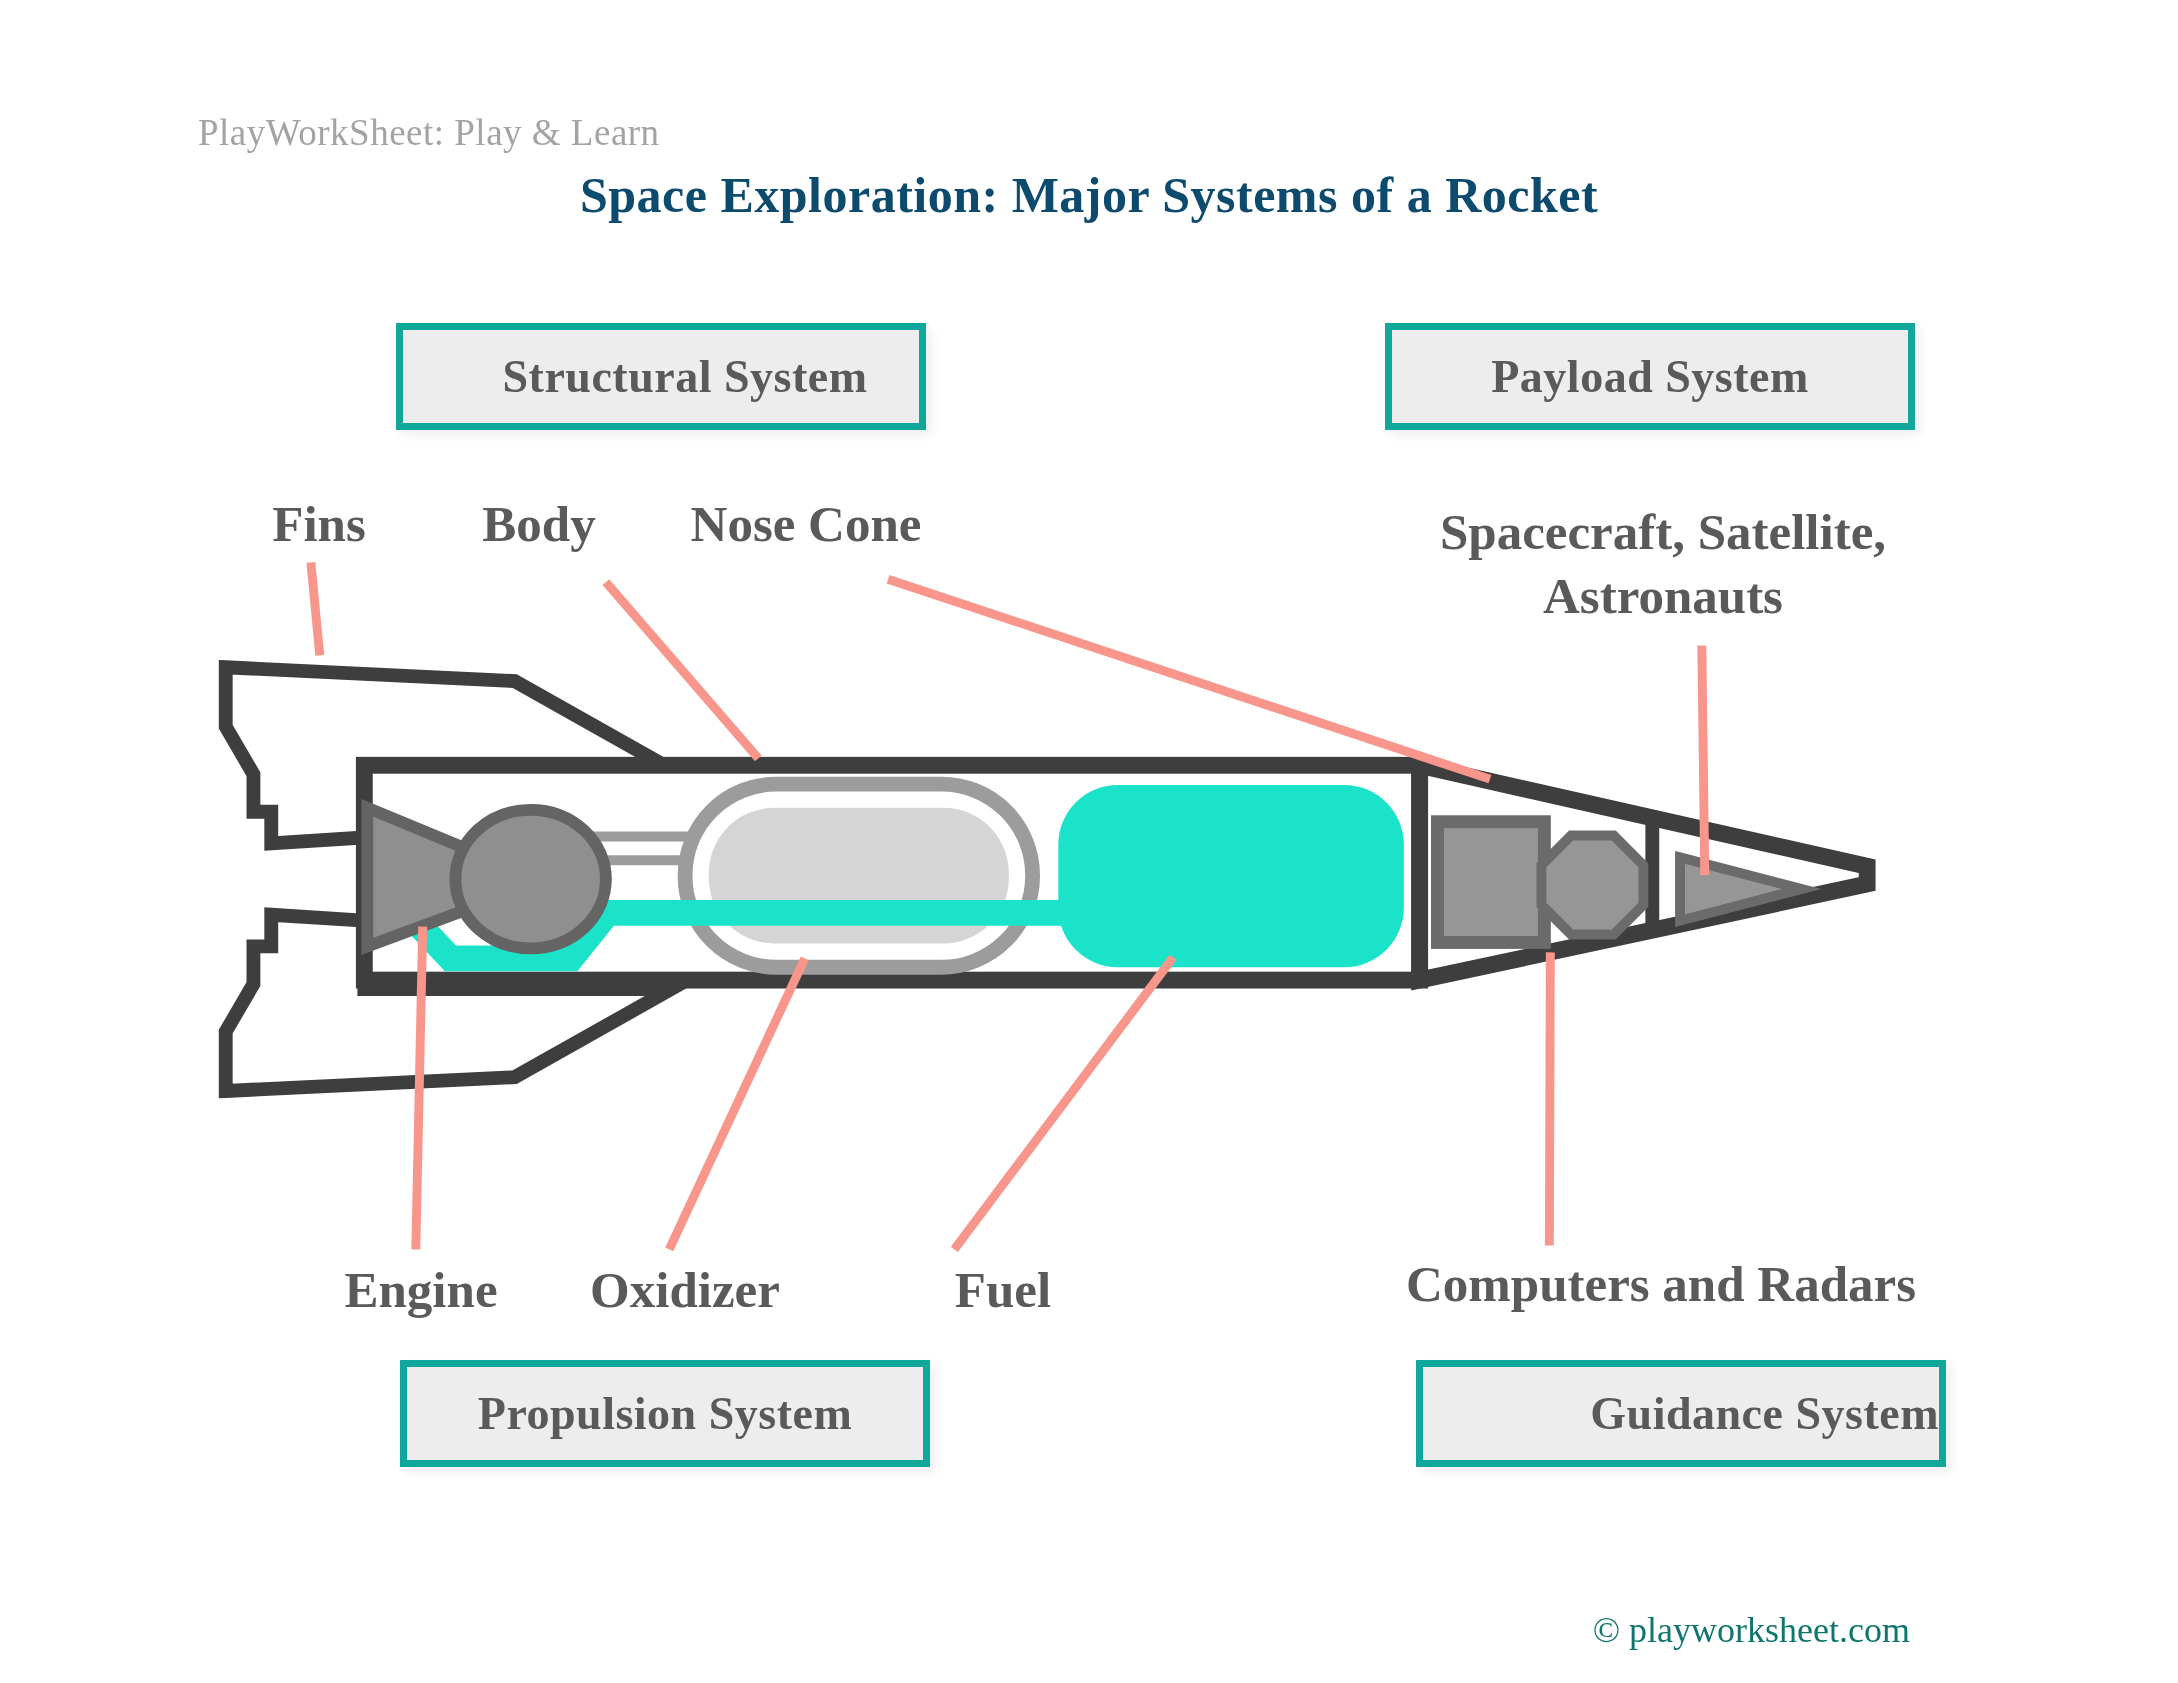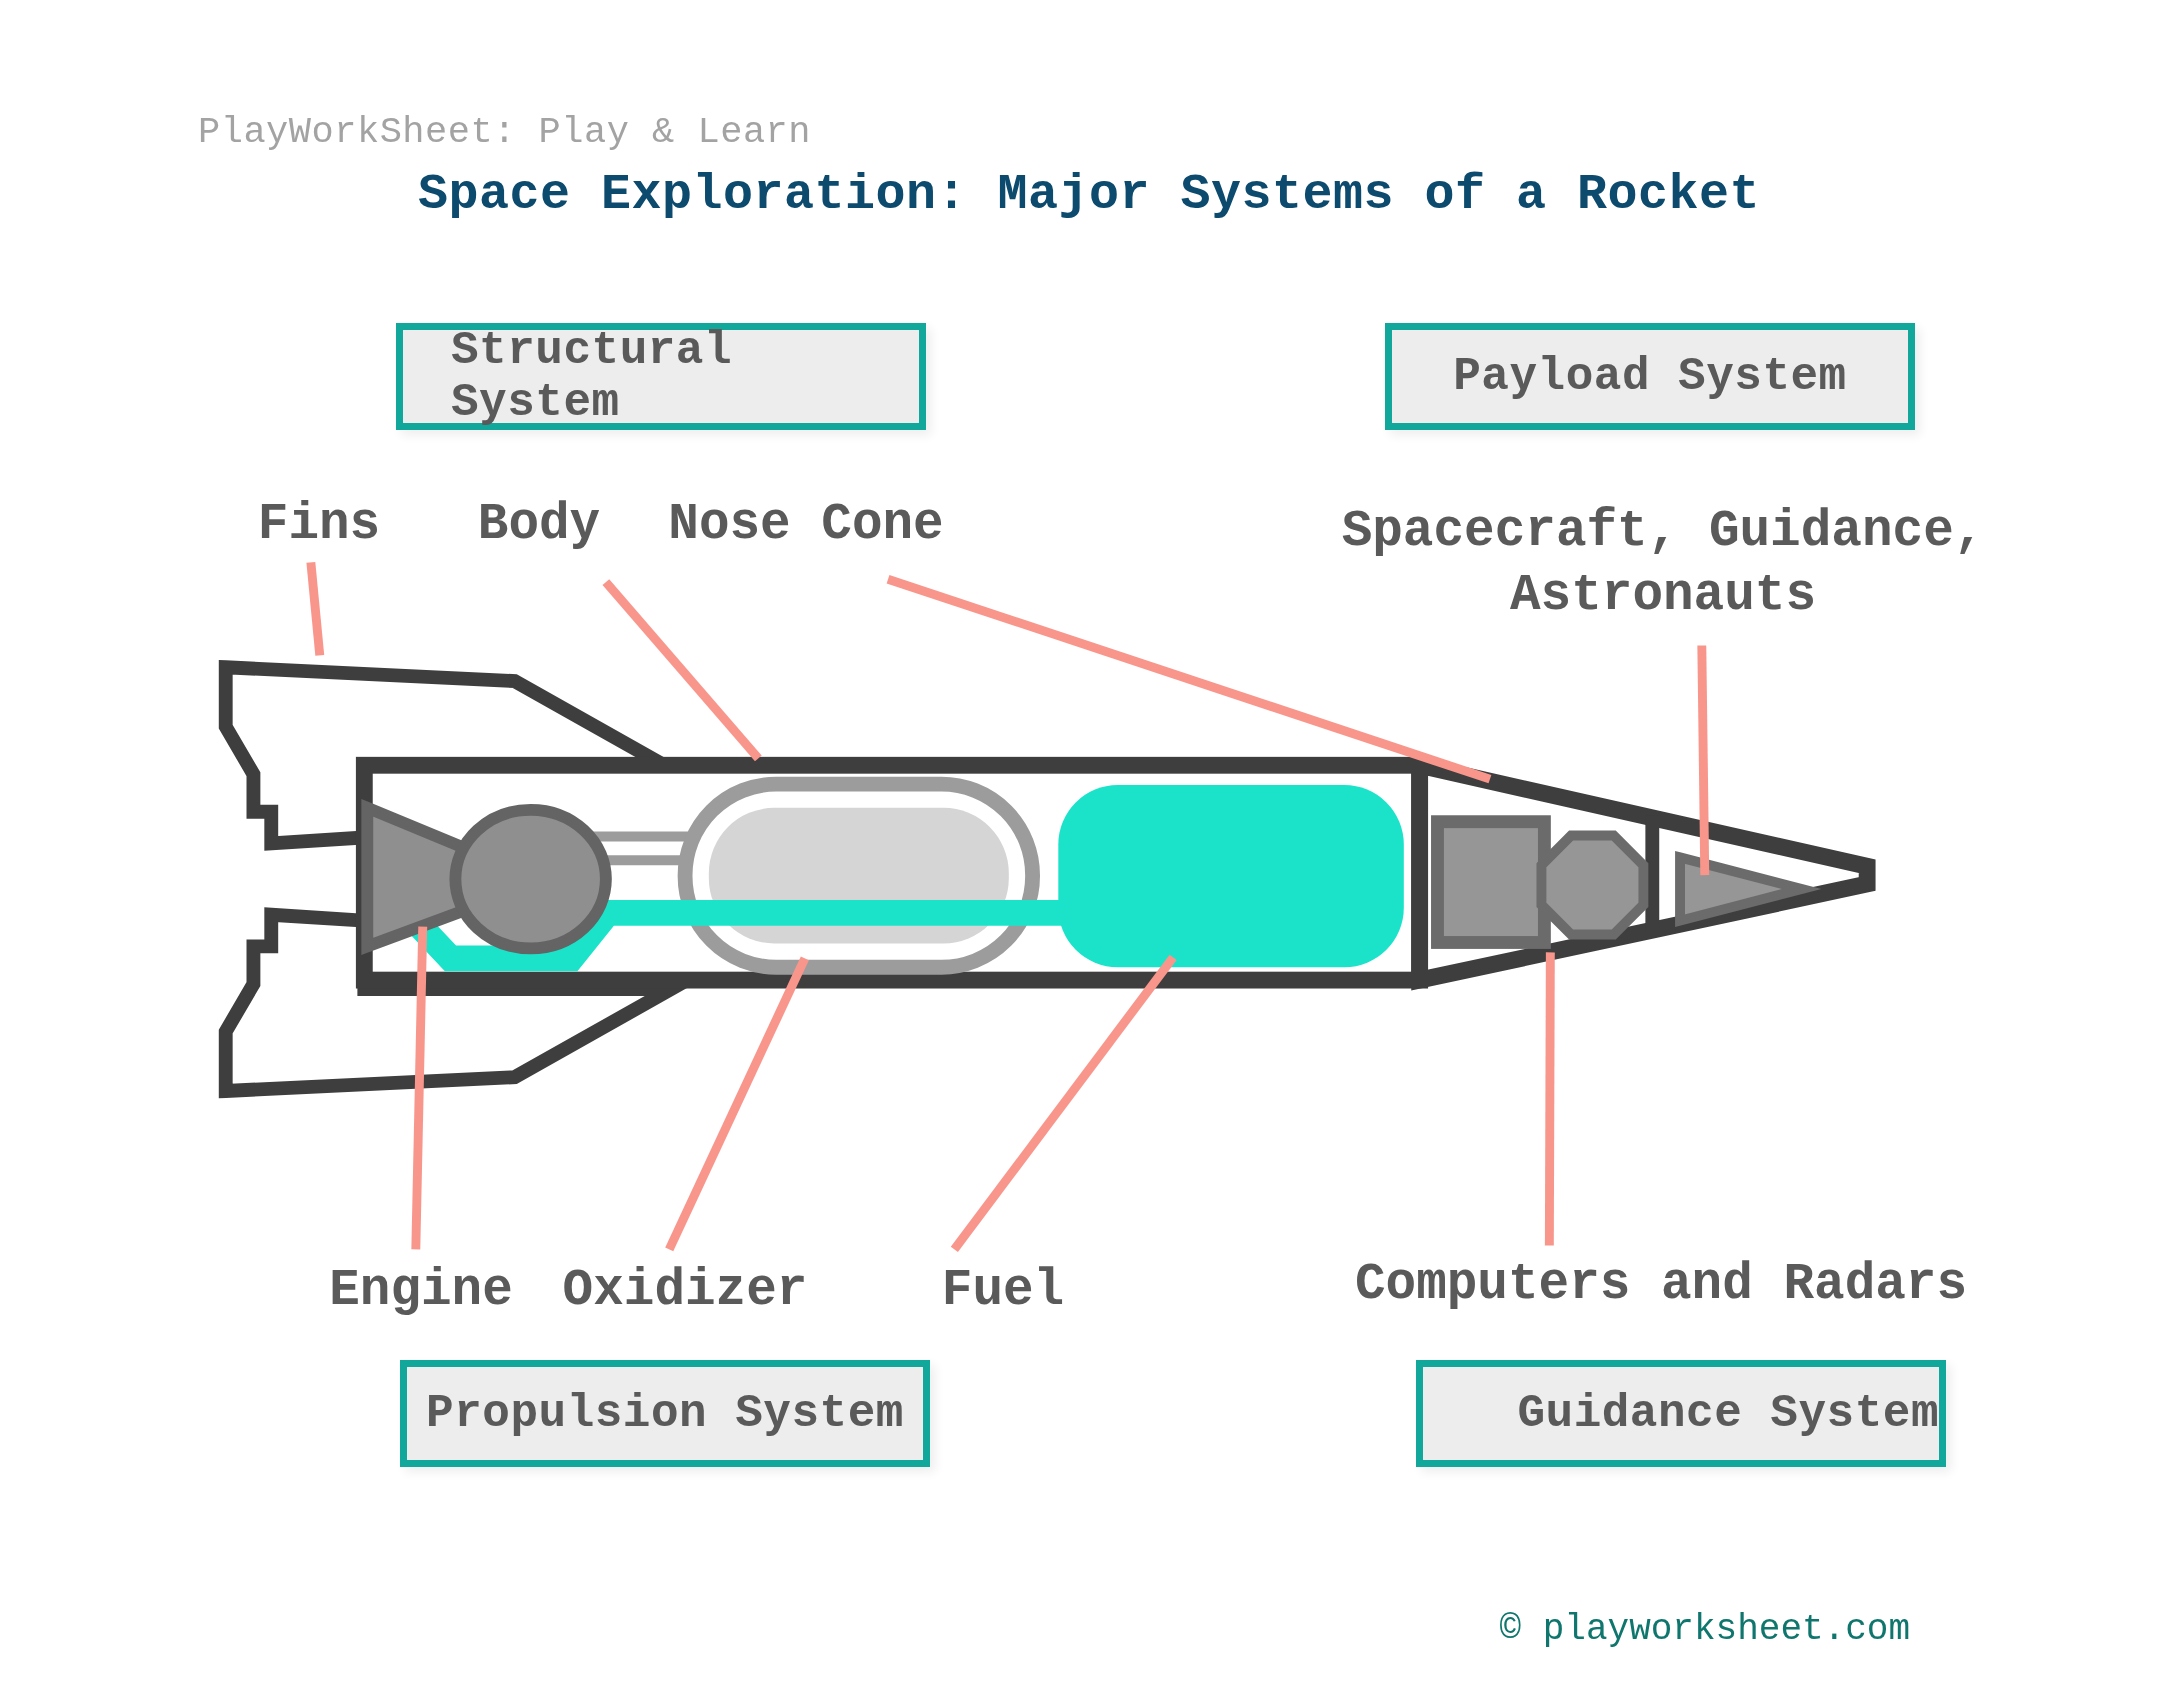--- a/index.html
+++ b/index.html
@@ -1,18 +1,18 @@
 <!DOCTYPE html>
 <html><head>
 <meta charset="utf-8">
 <style>
   html,body{margin:0;padding:0;background:#ffffff;}
   .canvas{
     position:relative;width:2108px;height:1683px;background:#ffffff;overflow:hidden;
-    font-family:Liberation Mono, monospace;
+    font-family:Liberation Serif, serif;
   }
   .brand{
     position:absolute;left:198px;top:111px;font-size:37px;color:#A3A3A3;letter-spacing:0.5px;
   }
   .title{
     position:absolute;left:0;top:166px;width:2178px;text-align:center;
     font-size:50px;font-weight:bold;color:#0c4a6e;letter-spacing:0.5px;
   }
   .sysbox{
     position:absolute;width:530px;height:107px;background:#EDEDED;border:7px solid #12A79B;
@@ -92,21 +92,21 @@
   </div>
   <div class="sysbox box-guidance">
     <span>Guidance System</span>
   </div>
 
   <div class="plabel" style="left:319px;top:524px;">Fins</div>
   <div class="plabel" style="left:539px;top:524px;">Body</div>
   <div class="plabel" style="left:806px;top:524px;">Nose Cone</div>
 
   <div class="plabel plabel-2line" style="left:1663px;top:564px;">
-    <div>Spacecraft, Guidance,</div>
+    <div>Spacecraft, Satellite,</div>
     <div>Astronauts</div>
   </div>
 
   <div class="plabel" style="left:421px;top:1290px;">Engine</div>
   <div class="plabel" style="left:685px;top:1290px;">Oxidizer</div>
   <div class="plabel" style="left:1003px;top:1290px;">Fuel</div>
   <div class="plabel" style="left:1661px;top:1284px;">Computers and Radars</div>
 
   <div class="copyright">© playworksheet.com</div>
 </div>

